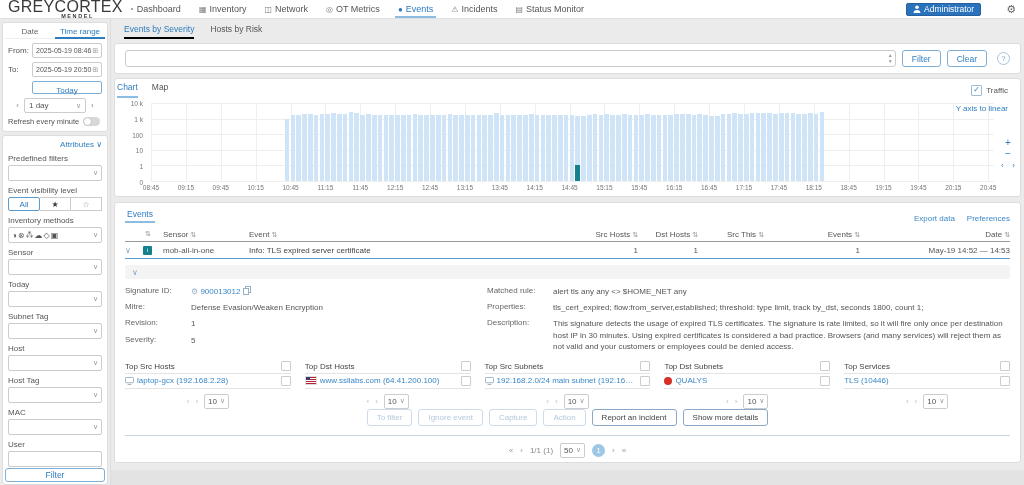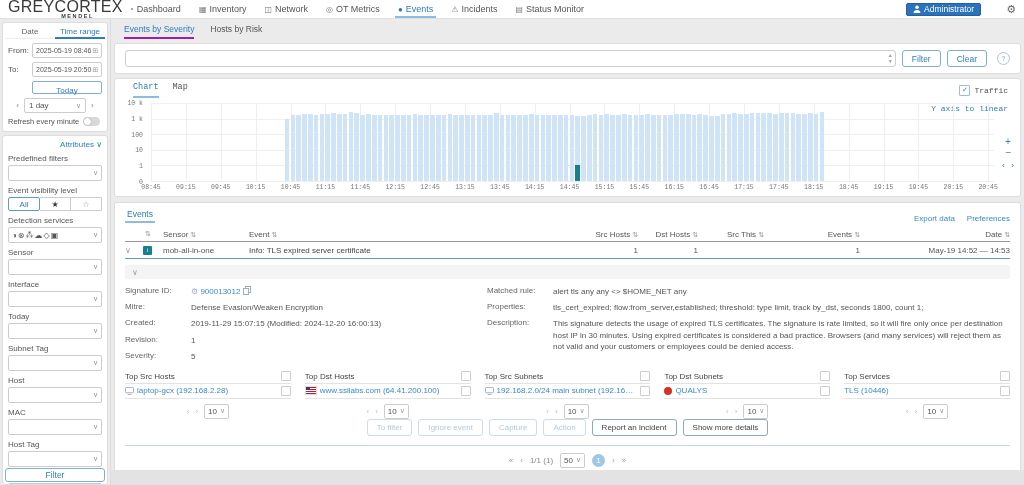--- a/index.html
+++ b/index.html
@@ -53,31 +53,31 @@
   .vis-star-filled{color:#3a3a3a;}
   .vis-star-outline{color:#999;}
   .det-box{border:1px solid #ccc;border-radius:2px;height:14px;display:flex;align-items:center;gap:1px;padding:0 3px;background:#fff;cursor:pointer;}
   .det-icon{font-size:8px;color:#555;}
   .sb-filter-btn{position:absolute;bottom:2px;left:2px;right:2px;height:14px;border:1px solid #7fafd6;border-radius:3px;background:#fff;color:#2e7cc0;font-size:8.5px;z-index:2;}
 
   
   .main{position:absolute;left:114px;top:19px;right:3px;bottom:0;}
   .view-tabs{display:flex;gap:16px;padding:5px 10px 0;font-size:8.5px;}
   .view-tab{color:#555;cursor:pointer;padding-bottom:3px;}
-  .view-tab.active{color:#2e7cc0;border-bottom:2px solid #a21caf;}
+  .view-tab.active{color:#2e7cc0;border-bottom:2px solid #000000;}
   .card{background:#fff;border:1px solid #ddd;border-radius:3px;box-sizing:border-box;}
 
   .search-card{margin-top:4px;height:31px;display:flex;align-items:center;padding:0 10px;gap:6px;}
   .search-wrap{flex:1;position:relative;height:17px;}
   .search-input{width:100%;height:100%;box-sizing:border-box;border:1px solid #ccc;border-radius:3px;padding:0 14px 0 5px;font-size:9px;font-family:inherit;}
   .spinner{position:absolute;right:3px;top:2px;display:flex;flex-direction:column;line-height:6px;color:#999;font-size:5px;cursor:pointer;}
   .btn-blue-outline{height:17px;border:1px solid #7fafd6;color:#2e7cc0;background:#fff;border-radius:3px;font-size:8.5px;padding:0 9px;}
   .help-icon{width:11px;height:11px;border:1px solid #aac4da;border-radius:50%;color:#7ba3c6;font-size:7px;display:flex;align-items:center;justify-content:center;margin-left:4px;cursor:pointer;}
 
-  .chart-card{margin-top:4px;height:119px;position:relative;padding:3px 16px;font-family:Liberation Mono, monospace;}
+  .chart-card{margin-top:4px;height:119px;position:relative;padding:3px 0;}
   .chart-tabs{display:flex;gap:14px;font-size:8.5px;height:16px;padding-left:2px;}
   .chart-tab{color:#555;cursor:pointer;padding-bottom:2px;}
   .chart-tab.active{color:#2e7cc0;border-bottom:2px solid #8cbce2;}
   .traffic-box{position:absolute;right:12px;top:6px;display:flex;gap:4px;align-items:center;font-size:8px;color:#555;}
   .cb{width:9px;height:9px;border:1px solid #9bbdda;border-radius:1px;background:#fff;color:#2e7cc0;font-size:8px;line-height:8px;text-align:center;cursor:pointer;}
   .ylinear{position:absolute;right:12px;top:25px;font-size:8px;color:#2e7cc0;cursor:pointer;}
   .chart-ylabels{position:absolute;left:4px;width:28px;top:24px;bottom:14px;}
   .y-label{position:absolute;right:4px;transform:translateY(-50%);font-size:6.5px;color:#777;white-space:nowrap;}
   .chart-area{position:absolute;left:36px;right:26px;top:24px;bottom:14px;border-bottom:1px solid #ddd;}
   .grid-h{position:absolute;left:0;right:0;height:1px;background:#efefef;}
@@ -237,69 +237,63 @@
       <div class="sb-label">Predefined filters</div>
       <div class="sb-select">
           <span class="chev">∨</span>
         </div>
       <div class="sb-label">Event visibility level</div>
       <div class="vis-row">
         <div class="vis-btn active">All</div>
         <div class="vis-btn vis-star-filled">★</div>
         <div class="vis-btn vis-star-outline">☆</div>
       </div>
-      <div class="sb-label">Detection services</div>
+      <div class="sb-label">Inventory methods</div>
       <div class="det-box">
           <span class="det-icon">◑</span>
           <span class="det-icon">⊗</span>
           <span class="det-icon">⁂</span>
           <span class="det-icon">☁</span>
           <span class="det-icon">◇</span>
           <span class="det-icon">▣</span>
           <span class="chev">∨</span>
         </div>
       <div>
           <div class="sb-field">
     <div class="sb-label">Sensor</div>
     <div class="sb-select">
               <span class="chev">∨</span>
             </div>
   </div>
           <div class="sb-field">
-    <div class="sb-label">Interface</div>
-    <div class="sb-select">
-              <span class="chev">∨</span>
-            </div>
-  </div>
-          <div class="sb-field">
     <div class="sb-label">Today</div>
     <div class="sb-select">
               <span class="chev">∨</span>
             </div>
   </div>
           <div class="sb-field">
     <div class="sb-label">Subnet Tag</div>
     <div class="sb-select">
               <span class="chev">∨</span>
             </div>
   </div>
           <div class="sb-field">
     <div class="sb-label">Host</div>
     <div class="sb-select">
               <span class="chev">∨</span>
             </div>
   </div>
           <div class="sb-field">
-    <div class="sb-label">MAC</div>
+    <div class="sb-label">Host Tag</div>
     <div class="sb-select">
               <span class="chev">∨</span>
             </div>
   </div>
           <div class="sb-field">
-    <div class="sb-label">Host Tag</div>
+    <div class="sb-label">MAC</div>
     <div class="sb-select">
               <span class="chev">∨</span>
             </div>
   </div>
           <div class="sb-field">
     <div class="sb-label">User</div>
     <div class="sb-select"></div>
   </div>
         </div>
       <button class="sb-filter-btn">Filter</button>
@@ -555,24 +549,20 @@
               <div class="det-value"><span class="gear-sm">⚙</span> <a>900013012</a> <span class="copy-ic"><svg width="8" height="9" viewBox="0 0 8 9">
                     <rect x="2.5" y="0.5" width="5" height="6" fill="none" stroke="#9ab0c6"></rect>
                     <rect x="0.5" y="2.5" width="5" height="6" fill="#fff" stroke="#9ab0c6"></rect>
                   </svg></span></div>
             </div>
             <div class="det-row">
               <div class="det-label">Mitre:</div>
               <div class="det-value">Defense Evasion/Weaken Encryption</div>
             </div>
             <div class="det-row">
-              <div class="det-label">Created:</div>
-              <div class="det-value">2019-11-29 15:07:15 (Modified: 2024-12-20 16:00:13)</div>
-            </div>
-            <div class="det-row">
               <div class="det-label">Revision:</div>
               <div class="det-value">1</div>
             </div>
             <div class="det-row">
               <div class="det-label">Severity:</div>
               <div class="det-value">5</div>
             </div>
           </div>
         <div class="details-right">
             <div class="det-row">

